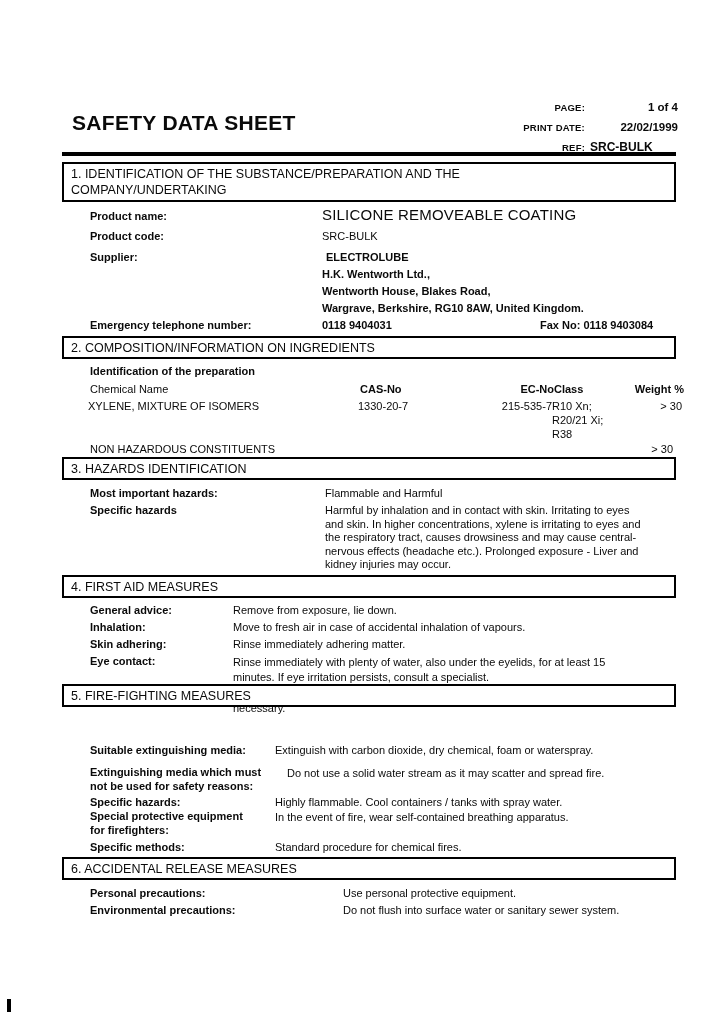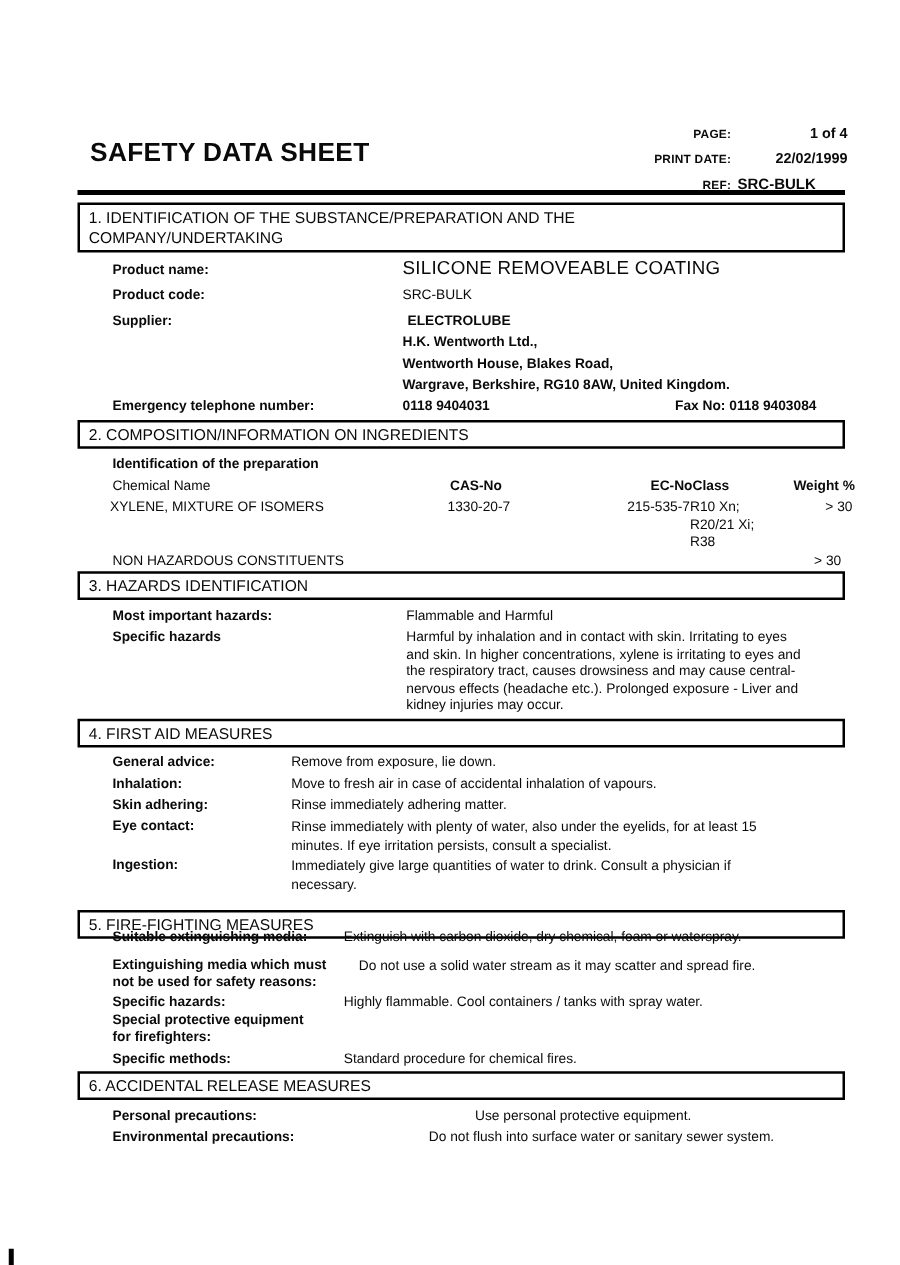--- a/index.html
+++ b/index.html
@@ -124,41 +124,42 @@
   <span class="abs val" style="left:233px; top:638px;">Rinse immediately adhering matter.</span>
 
   <span class="abs lbl" style="left:90px; top:655px;">Eye contact:</span>
   <span class="abs val pre" style="left:233px; top:655px; width:445px; line-height:15px;">Rinse immediately with plenty of water, also under the eyelids, for at least 15
 minutes. If eye irritation persists, consult a specialist.</span>
 
   <span class="abs lbl" style="left:90px; top:686px;">Ingestion:</span>
   <span class="abs val pre" style="left:233px; top:686px; width:445px; line-height:15px;">Immediately give large quantities of water to drink. Consult a physician if
 necessary.</span>
 
-  <div class="sec-box" style="top:728px; height:23px;">5. FIRE-FIGHTING MEASURES</div>
+  <div class="sec-box" style="top:684px; height:23px;">5. FIRE-FIGHTING MEASURES</div>
 
   <span class="abs lbl" style="left:90px; top:744px;">Suitable extinguishing media:</span>
   <span class="abs val" style="left:275px; top:744px;">Extinguish with carbon dioxide, dry chemical, foam or waterspray.</span>
 
   <span class="abs lbl pre" style="left:90px; top:766px; width:200px; line-height:13.5px;">Extinguishing media which must
 not be used for safety reasons:</span>
   <span class="abs val" style="left:287px; top:767px;">Do not use a solid water stream as it may scatter and spread fire.</span>
 
   <span class="abs lbl" style="left:90px; top:796px;">Specific hazards:</span>
   <span class="abs val" style="left:275px; top:796px;">Highly flammable. Cool containers / tanks with spray water.</span>
 
   <span class="abs lbl pre" style="left:90px; top:810px; width:200px; line-height:13.5px;">Special protective equipment
 for firefighters:</span>
+  <span class="abs val" style="left:275px; top:811px;">In the event of fire, wear self-contained breathing apparatus.</span>
 
   <span class="abs lbl" style="left:90px; top:841px;">Specific methods:</span>
   <span class="abs val" style="left:275px; top:841px;">Standard procedure for chemical fires.</span>
 
   <div class="sec-box" style="top:857px; height:23px;">6. ACCIDENTAL RELEASE MEASURES</div>
 
   <span class="abs lbl" style="left:90px; top:887px;">Personal precautions:</span>
-  <span class="abs val" style="left:343px; top:887px;margin-left:37px;">Use personal protective equipment.</span>
+  <span class="abs val" style="left:343px; top:887px;">Use personal protective equipment.</span>
 
   <span class="abs lbl" style="left:90px; top:904px;">Environmental precautions:</span>
   <span class="abs val" style="left:343px; top:904px;">Do not flush into surface water or sanitary sewer system.</span>
 
   <div class="artifact" style="left:7px; top:999px; width:4px; height:13px;"></div>
 
 </div>
 
 </body></html>

